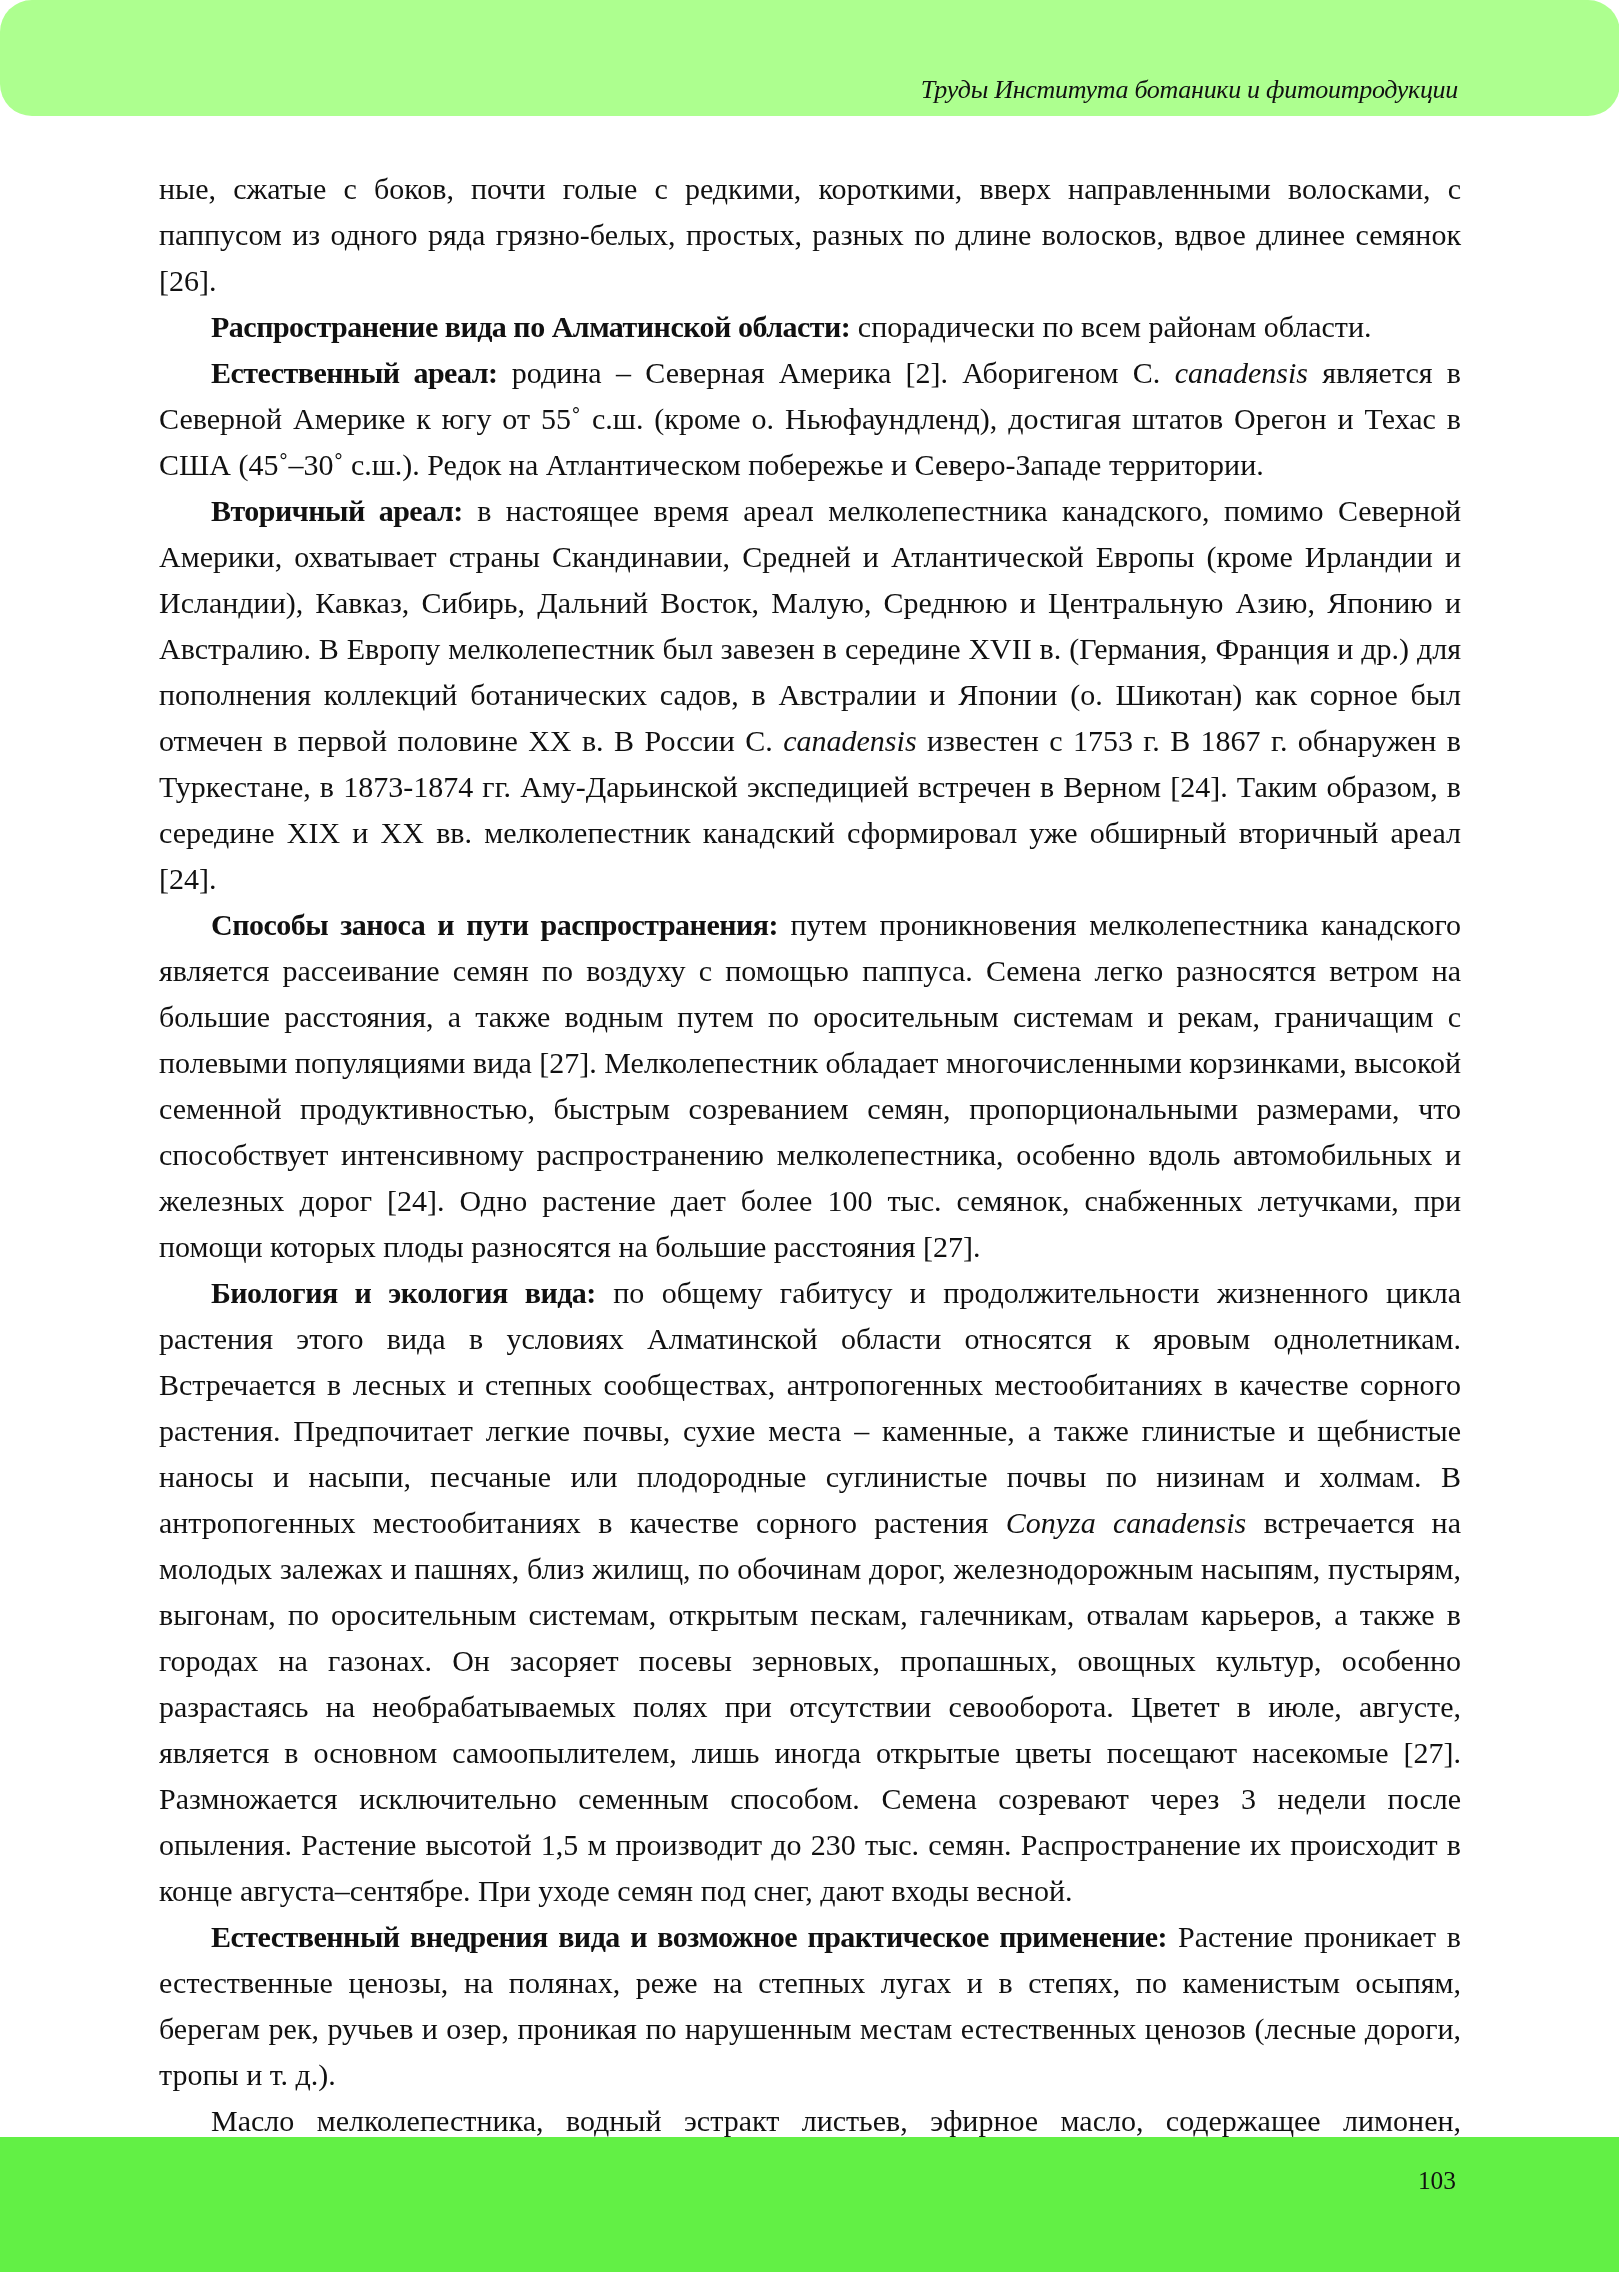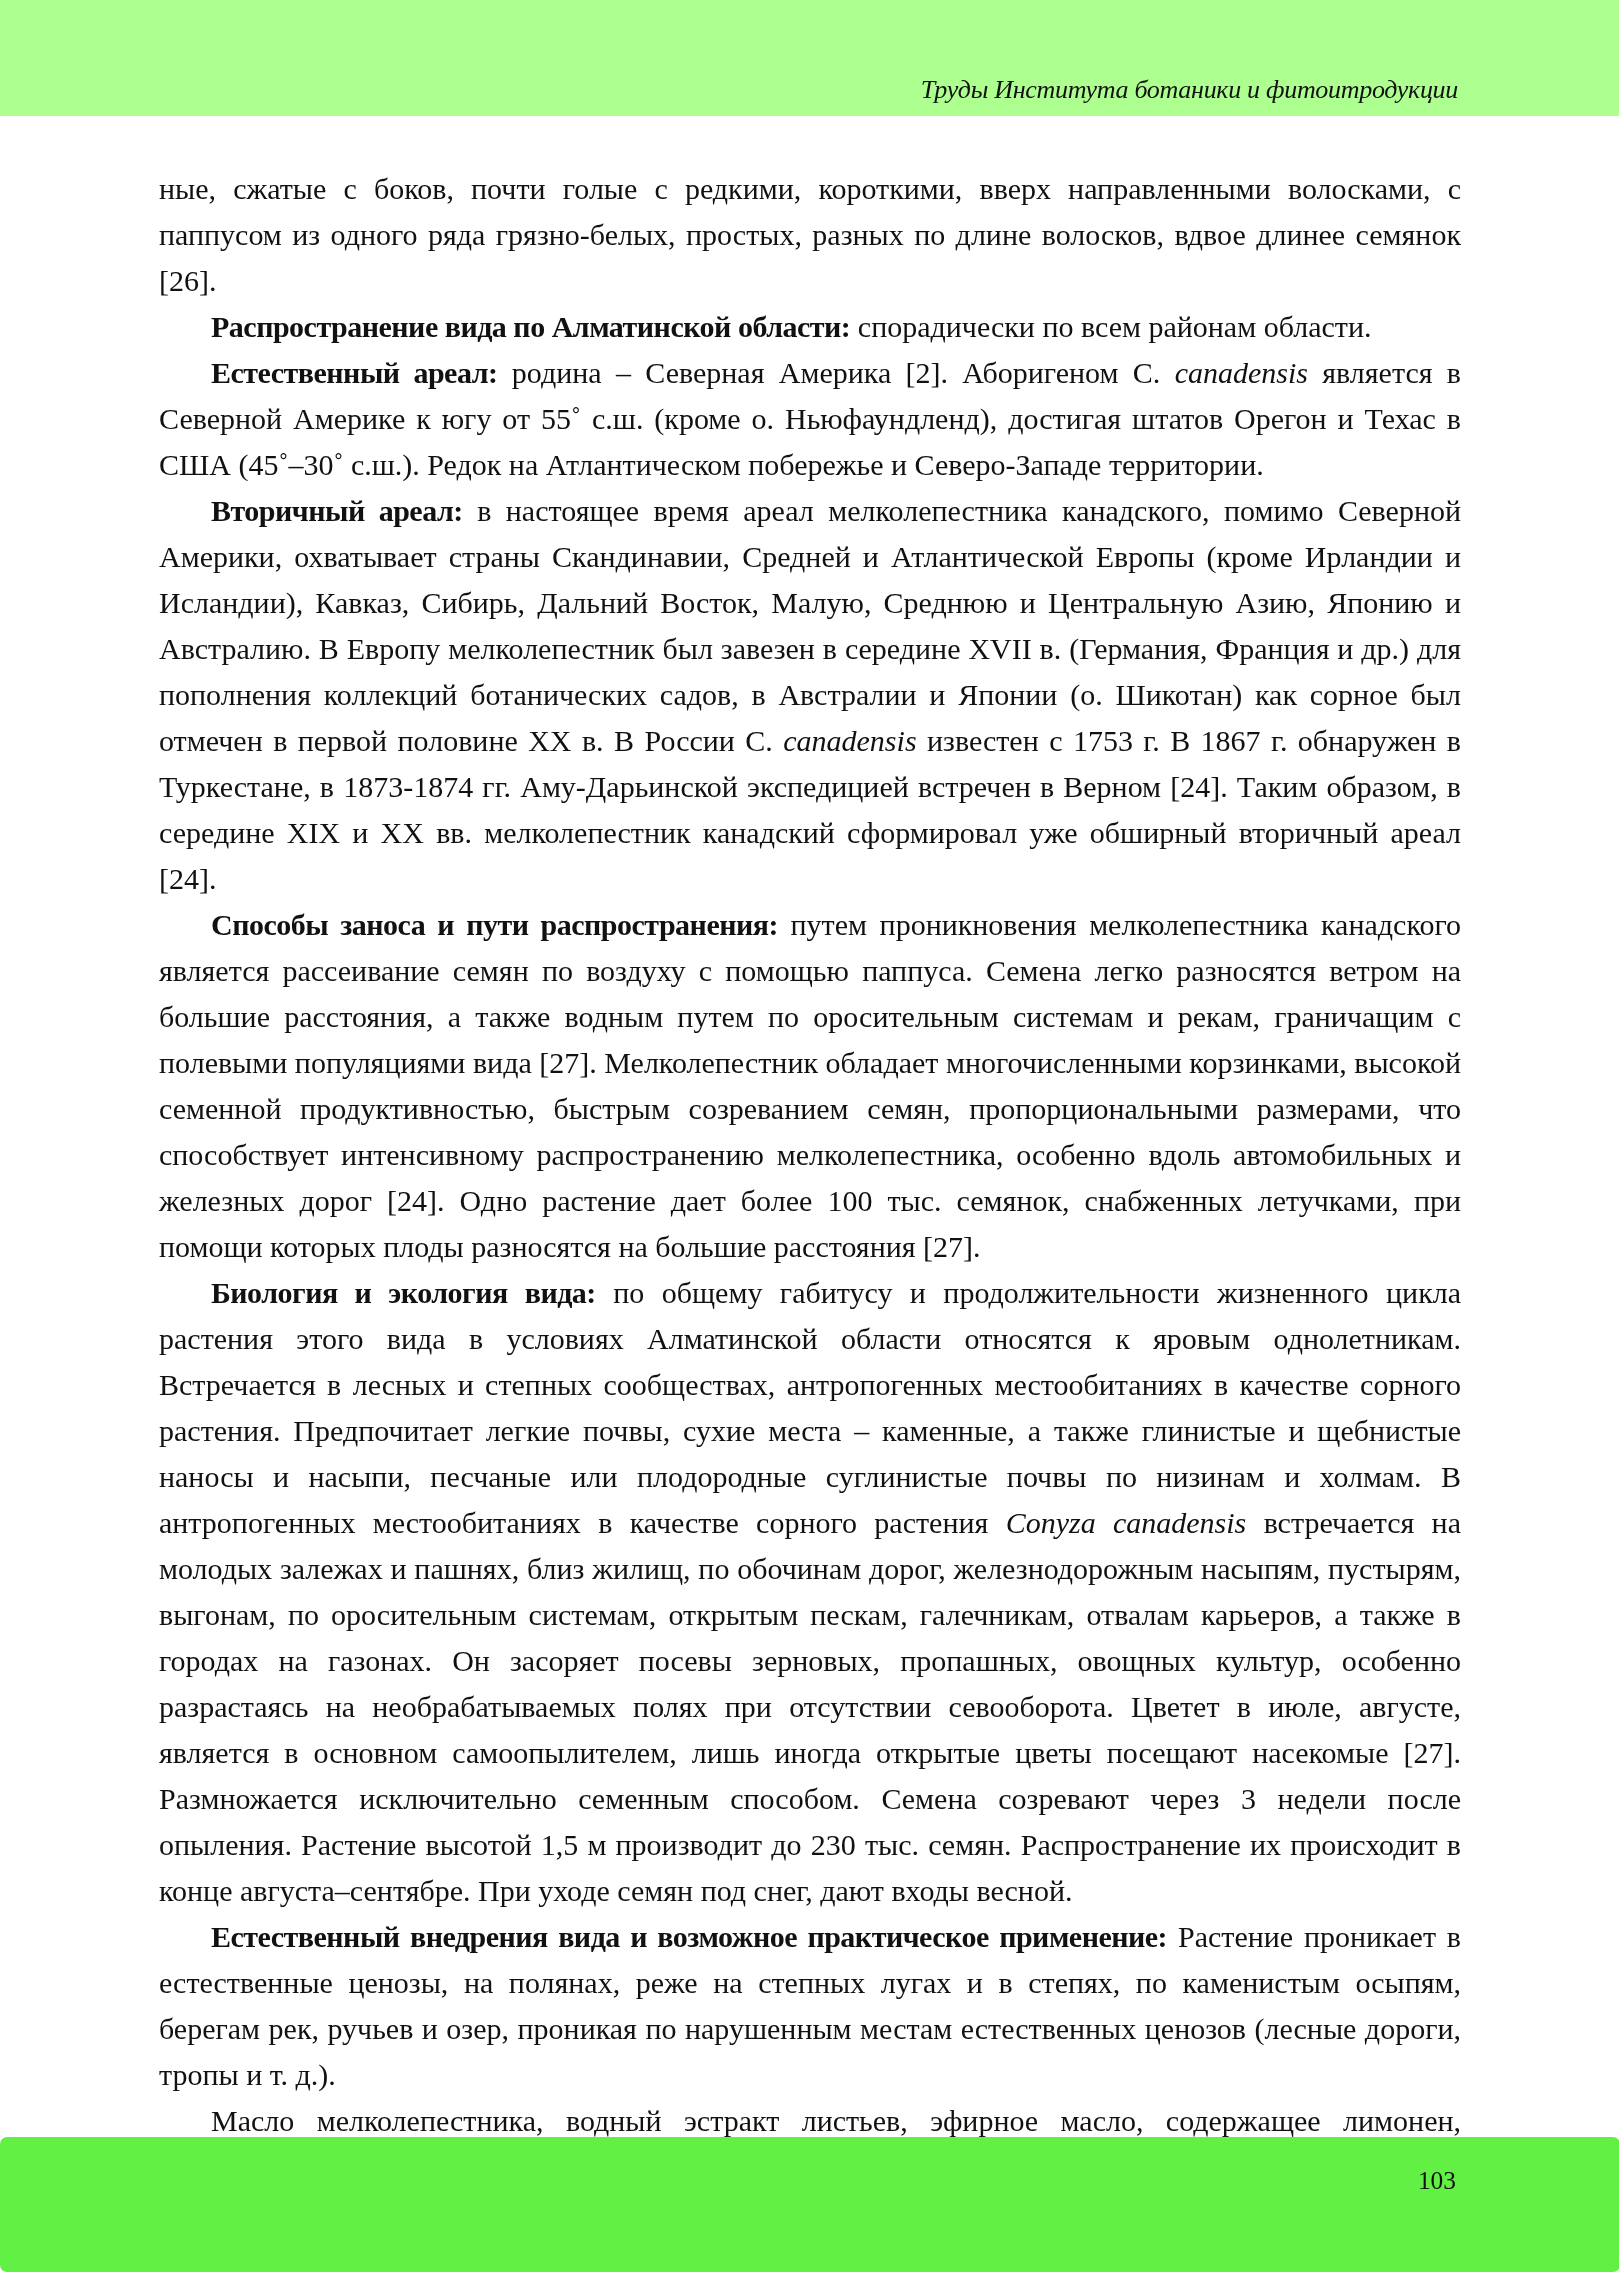--- a/index.html
+++ b/index.html
@@ -1,21 +1,21 @@
 <!DOCTYPE html>
 <html style="font-size:10.2px"><head>
 <meta charset="utf-8">
 <style>
   html, body { margin:0; padding:0; }
   body { width:1620px; height:2273px; position:relative; background:#ffffff; overflow:hidden;
          font-family:"Liberation Serif", "DejaVu Serif", serif; color:#111; }
-  .header { position:absolute; left:0; top:0; width:1620px; height:116px; background:#adff8f; }
+  .header { position:absolute; left:0; top:0; width:1620px; height:116px; background:#adff8f;border-radius:32px; }
   .header-title { position:absolute; right:162px; top:75px; font-style:italic; font-size:26px;
                   letter-spacing:-0.3px; color:#111; }
-  .footer { position:absolute; left:0; top:2137px; width:1620px; height:135px; background:#62f045;border-radius:7px; }
+  .footer { position:absolute; left:0; top:2137px; width:1620px; height:135px; background:#62f045; }
   .page-number { position:absolute; right:164px; top:29px; font-size:25.4px; color:#111; }
   .content { position:absolute; left:159px; top:166px; width:1302px; font-size:30px; line-height:46px;
              text-align:justify; }
   .content p { margin:0; text-indent:0; }
   .content p.indent { text-indent:52px; }
   .content b { font-weight:bold; letter-spacing:-0.5px; }
   .content i { }
 </style>
 </head>
 <body>

